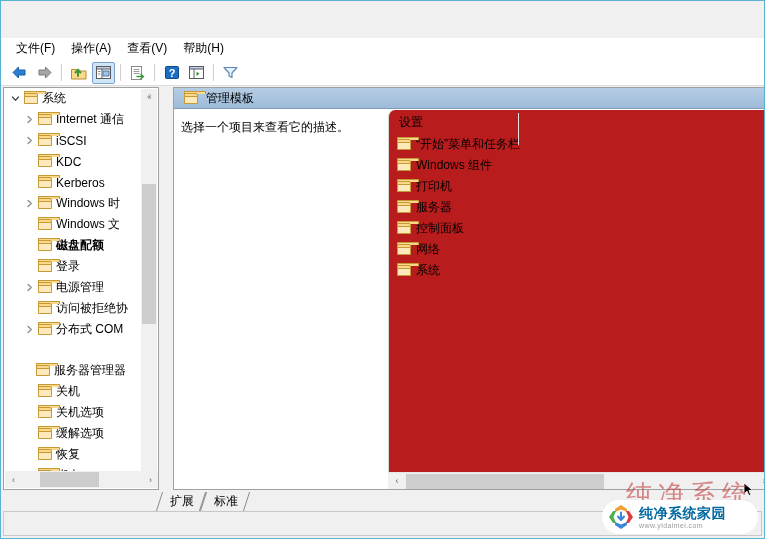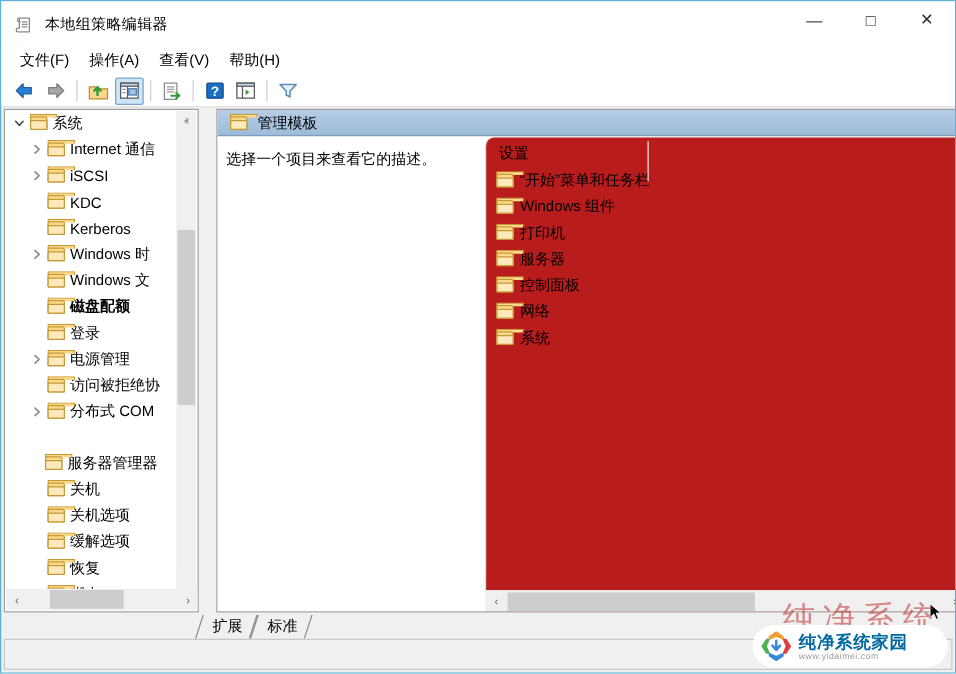--- a/index.html
+++ b/index.html
@@ -288,37 +288,20 @@
   .cursor-arrow {
     position: absolute; left: 742px; top: 481px;
     width: 12px; height: 16px; pointer-events: none;
   }
 </style>
 </head>
 <body>
 
 <div id="app">
 
-  <div class="titlebar">
-    <span class="title-icon">
-      <svg width="16" height="16" viewBox="0 0 16 16">
-        <path d="M3.5 2.5 h8 v11 h-9 a1.5 1.5 0 0 1 0-3 h1 z" fill="#fdfdfd" stroke="#8a8a8a" stroke-width="1"></path>
-        <path d="M3.5 2.5 a1.5 1.5 0 0 0 0 3 h1" fill="none" stroke="#8a8a8a" stroke-width="1"></path>
-        <line x1="5.5" y1="5.5" x2="10" y2="5.5" stroke="#8a8a8a" stroke-width="1"></line>
-        <line x1="5.5" y1="7.5" x2="10" y2="7.5" stroke="#8a8a8a" stroke-width="1"></line>
-        <line x1="5.5" y1="9.5" x2="10" y2="9.5" stroke="#8a8a8a" stroke-width="1"></line>
-      </svg>
-    </span>
-    <span class="title-text">本地组策略编辑器</span>
-    <span class="winbtns">
-      <span class="winbtn">—</span>
-      <span class="winbtn">□</span>
-      <span class="winbtn close">✕</span>
-    </span>
-  </div>
 
   <div class="menubar">
     <span class="menuitem">文件(F)</span>
     <span class="menuitem">操作(A)</span>
     <span class="menuitem">查看(V)</span>
     <span class="menuitem">帮助(H)</span>
   </div>
 
   <div class="toolbar">
 

